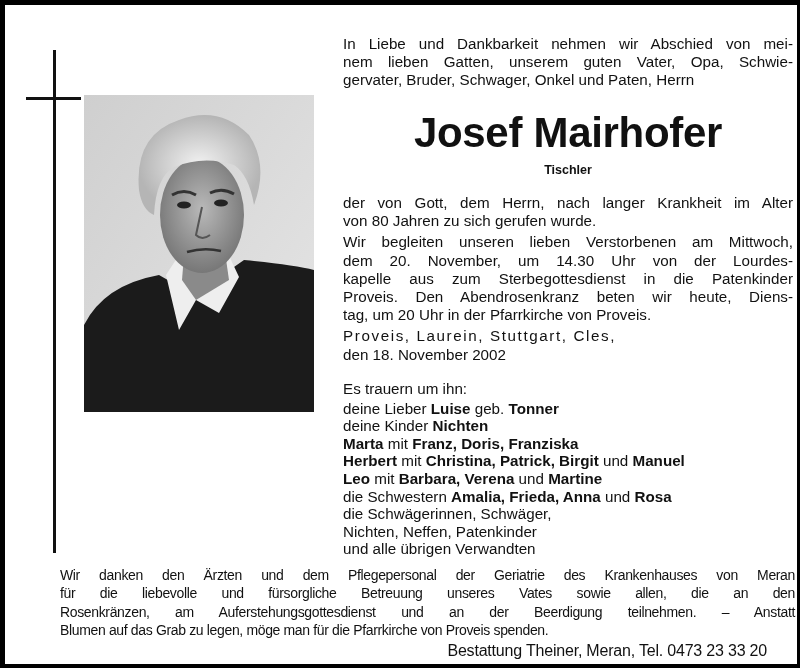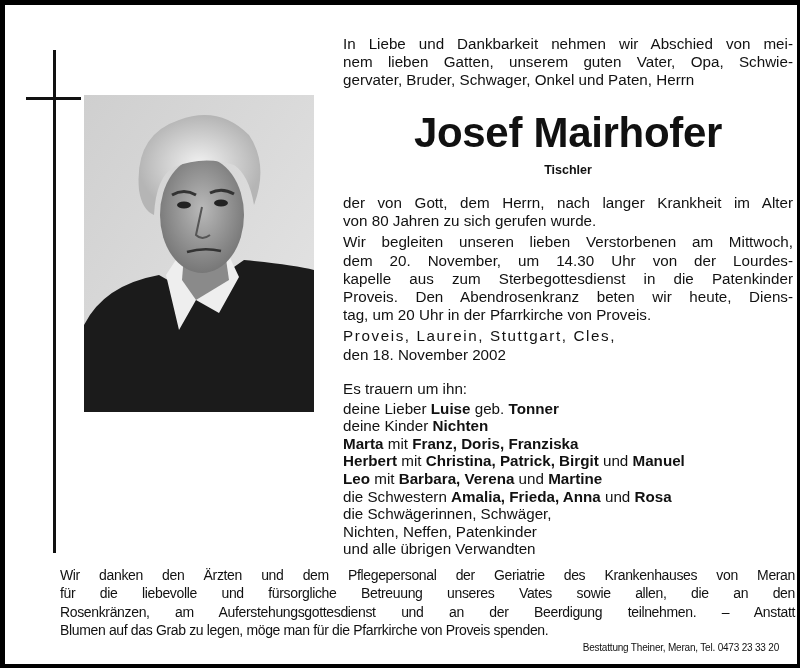--- a/index.html
+++ b/index.html
@@ -16,21 +16,21 @@
   .name { position: absolute; left: 338px; top: 105px; width: 450px; text-align: center; font-weight: bold; font-size: 42px; line-height: 46px; letter-spacing: -0.3px; }
   .occupation { position: absolute; left: 338px; top: 158px; width: 450px; text-align: center; font-weight: bold; font-size: 12.5px; }
   .body { top: 189px; font-size: 15.2px; line-height: 18.2px; }
   .gap { height: 3px; }
   .justify { text-align: justify; text-align-last: justify; }
   .spaced { letter-spacing: 1.6px; }
   .mourners { top: 375px; font-size: 15.2px; line-height: 17.6px; }
   b { font-weight: bold; }
   .thanks { position: absolute; left: 55px; top: 561px; width: 735px; font-size: 14px; line-height: 18.3px; letter-spacing: -0.35px; }
   .thanks div { white-space: nowrap; }
-  .footer { position: absolute; right: 18px; top: 637px; font-size: 10px; letter-spacing: -0.2px; }
+  .footer { position: absolute; right: 30px; top: 637px; font-size: 16px; letter-spacing: -0.2px; }
 </style>
 </head>
 <body>
 
 <div class="frame">
 
   <div class="cross-v"></div>
   <div class="cross-h"></div>
 
   <div class="photo" aria-label="Portrait of Josef Mairhofer">

